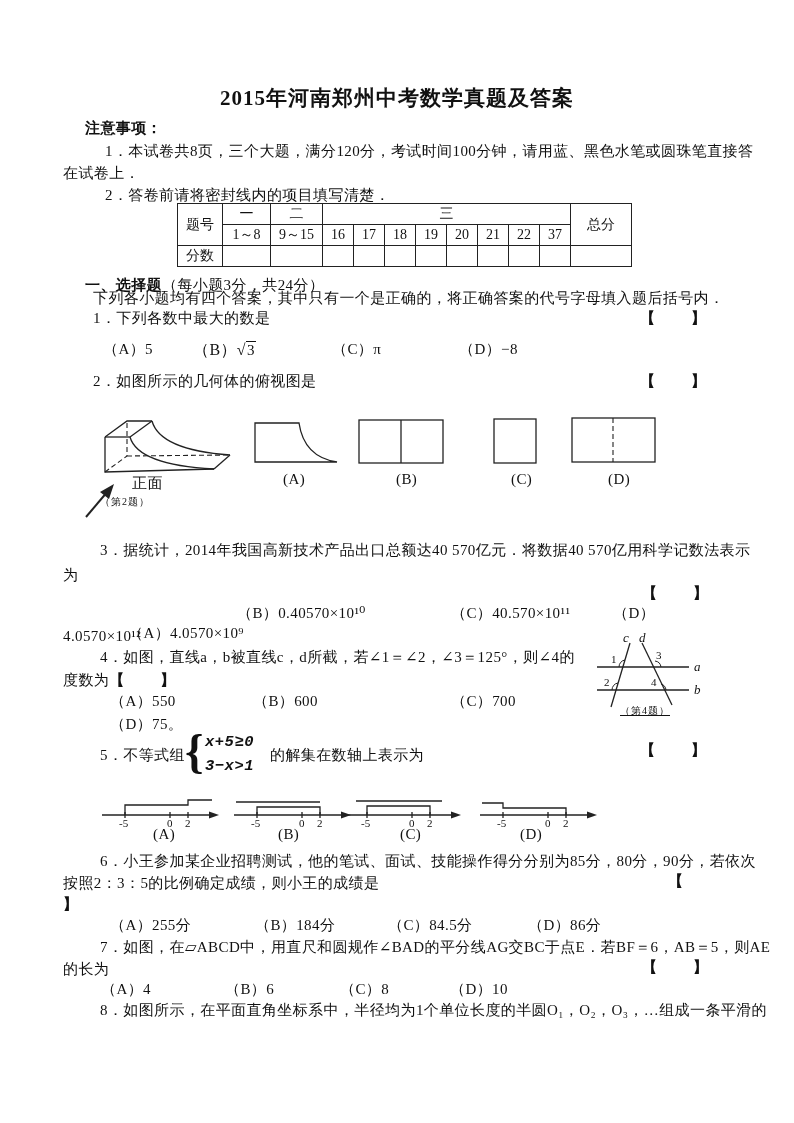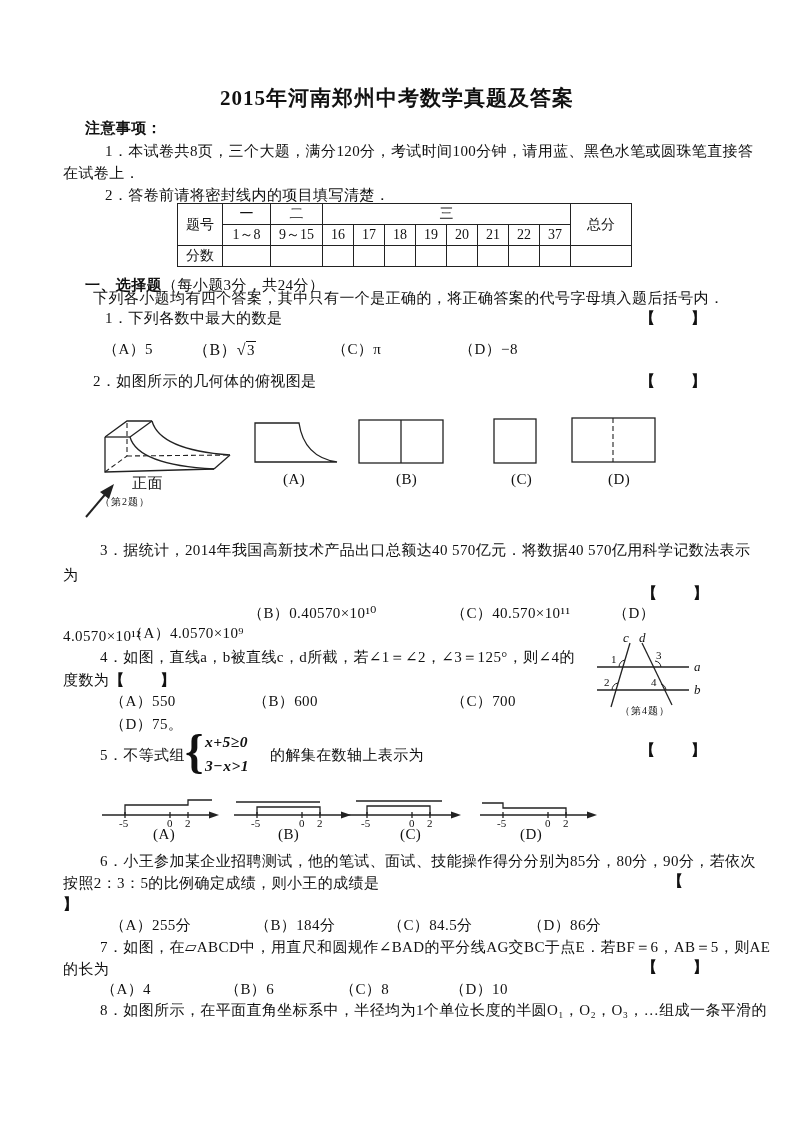--- a/index.html
+++ b/index.html
@@ -14,21 +14,21 @@
   .sqrt{font-size:16px;}
   table.score{position:absolute;left:177px;top:203px;border-collapse:collapse;table-layout:fixed;}
   table.score td{border:1px solid #222;text-align:center;font-size:14px;padding:0;height:20px;
                  font-family:"Liberation Serif","DejaVu Serif",serif;color:#111;}
   svg{position:absolute;overflow:visible;}
   .fig-stroke{stroke:#222;stroke-width:1.3;fill:none;}
   .fig-dash{stroke:#222;stroke-width:1.1;fill:none;stroke-dasharray:5 3;}
   .fig-fill{fill:#222;stroke:none;}
   .fig-text{font-family:"Liberation Serif","DejaVu Serif",serif;font-style:italic;font-size:13px;fill:#111;}
   .fig-num{font-family:"Liberation Serif","DejaVu Serif",serif;font-size:11px;fill:#111;font-style:normal;}
-  .math{font-weight:bold;font-style:italic;font-size:15.5px;letter-spacing:.5px;}
+  .math{font-weight:bold;font-style:italic;font-size:15.5px;letter-spacing:.5px;font-family:Liberation Mono, monospace;}
   .brace{font-size:47px;font-weight:bold;line-height:1;transform:scaleY(1.02);}
   .caption{font-size:10px;letter-spacing:1px;}
 </style>
 </head>
 <body>
 
 <div class="page">
 
   <div class="t title" style="top:86px;">2015年河南郑州中考数学真题及答案</div>
 
@@ -87,21 +87,21 @@
       <td></td>
     </tr>
   </tbody>
     </table>
 
   <div class="t" style="left:85px;top:276px;">
     <span class="b">一、选择题</span><span>（每小题3分，共24分）</span>
   </div>
   <div class="t" style="left:93px;top:289px;">下列各小题均有四个答案，其中只有一个是正确的，将正确答案的代号字母填入题后括号内．</div>
 
-  <div class="t" style="left:93px;top:309px;margin-left:12px;">1．下列各数中最大的数是</div>
+  <div class="t" style="left:93px;top:309px;">1．下列各数中最大的数是</div>
   <div class="t bracket" style="left:640px;top:309px;">【　　】</div>
   <div class="t opt" style="left:103px;top:340px;">（A）5</div>
   <div class="t opt" style="left:193px;top:340px;">
     <span class="sqrt">（B）√</span><span class="rad">3</span>
   </div>
   <div class="t opt" style="left:332px;top:340px;">（C）π</div>
   <div class="t opt" style="left:435px;top:340px;margin-left:24px;">（D）−8</div>
 
   <div class="t" style="left:93px;top:372px;">2．如图所示的几何体的俯视图是</div>
   <div class="t bracket" style="left:640px;top:372px;">【　　】</div>
@@ -139,21 +139,21 @@
   </svg>
   <div class="t opt" style="left:283px;top:470px;">(A)</div>
   <div class="t opt" style="left:396px;top:470px;">(B)</div>
   <div class="t opt" style="left:511px;top:470px;">(C)</div>
   <div class="t opt" style="left:608px;top:470px;">(D)</div>
 
   <div class="t" style="left:100px;top:541px;">3．据统计，2014年我国高新技术产品出口总额达40 570亿元．将数据40 570亿用科学记数法表示</div>
   <div class="t" style="left:63px;top:566px;">为</div>
   <div class="t bracket" style="left:642px;top:584px;">【　　】</div>
   <div class="t opt" style="left:108px;top:624px;margin-left:20px;">（A）4.0570×10⁹</div>
-  <div class="t opt" style="left:248px;top:604px;text-align:center;">（B）0.40570×10¹⁰</div>
+  <div class="t opt" style="left:237px;top:604px;text-align:center;">（B）0.40570×10¹⁰</div>
   <div class="t opt" style="left:451px;top:604px;">（C）40.570×10¹¹</div>
   <div class="t opt" style="left:613px;top:604px;">（D）</div>
   <div class="t opt" style="left:63px;top:627px;">4.0570×10¹²</div>
 
   <div class="t" style="left:100px;top:648px;">4．如图，直线a，b被直线c，d所截，若∠1＝∠2，∠3＝125°，则∠4的</div>
   <div class="t" style="left:63px;top:671px;">
     <span>度数为</span><span class="bracket">【　　】</span>
   </div>
   <div class="t opt" style="left:110px;top:692px;">（A）550</div>
   <div class="t opt" style="left:253px;top:692px;">（B）600</div>
@@ -171,21 +171,21 @@
     <path class="fig-stroke" style="stroke-width:1" d="M73,57 A7,7 0 0 0 68,51"></path>
     <text class="fig-text" x="30" y="9">c</text>
     <text class="fig-text" x="46" y="9">d</text>
     <text class="fig-text" x="101" y="38">a</text>
     <text class="fig-text" x="101" y="61">b</text>
     <text class="fig-num" x="18" y="30">1</text>
     <text class="fig-num" x="11" y="53">2</text>
     <text class="fig-num" x="63" y="26">3</text>
     <text class="fig-num" x="58" y="53">4</text>
   </svg>
-  <div class="t caption" style="left:620px;top:705px;">（第4题）</div>
+  <div class="t caption" style="left:620px;top:705px;text-decoration:underline;">（第4题）</div>
 
   <div class="t" style="left:100px;top:746px;">5．不等式组</div>
   <div class="t brace" style="left:185px;top:729px;">{</div>
   <div class="t math" style="left:205px;top:733px;">x+5≥0</div>
   <div class="t math" style="left:205px;top:757px;">3−x&gt;1</div>
   <div class="t" style="left:270px;top:746px;">的解集在数轴上表示为</div>
   <div class="t bracket" style="left:640px;top:741px;">【　　】</div>
 
   <svg style="left:100px;top:795px;" width="125" height="34" viewBox="0 0 125 34">
     <path class="fig-stroke" d="M2,20 L116,20"></path>

